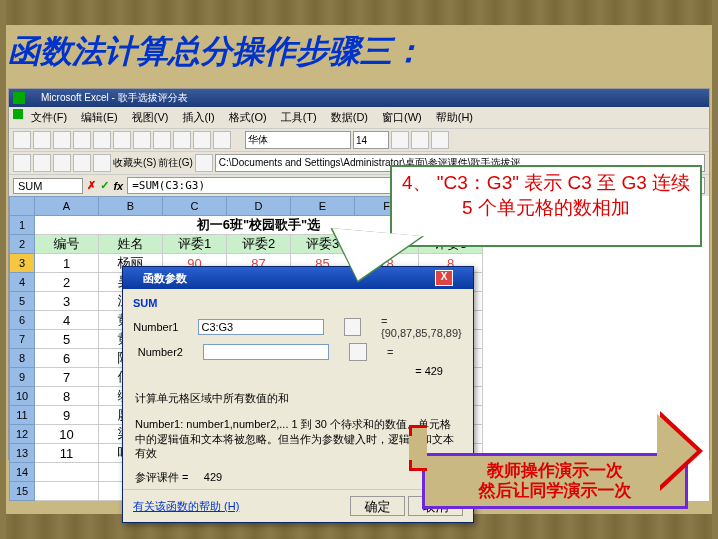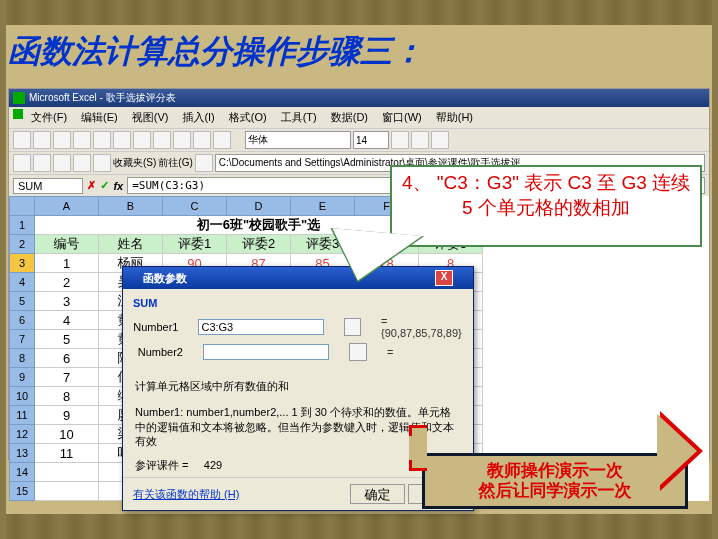--- a/index.html
+++ b/index.html
@@ -3,21 +3,21 @@
 <meta charset="utf-8">
 <style>
 body{margin:0;font-family:SimSun,"Microsoft YaHei",sans-serif;background:#c9b882;width:718px;height:539px;overflow:hidden;position:relative}
 .decorative-border{position:absolute;background:repeating-linear-gradient(90deg,#8a7a4a 0 10px,#9a8a5a 10px 20px)}
 .db-top{top:0;left:0;right:0;height:25px;background:repeating-linear-gradient(90deg,#8a7a4a 0,#7a6a3a 15px,#8a7a4a 30px)}
 .db-bottom{bottom:0;left:0;right:0;height:25px;background:repeating-linear-gradient(90deg,#8a7a4a 0,#7a6a3a 15px,#8a7a4a 30px)}
 .db-left{top:0;bottom:0;left:0;width:6px;background:#8a7a4a}
 .db-right{top:0;bottom:0;right:0;width:6px;background:#8a7a4a}
 .slide-title{position:absolute;top:30px;left:8px;font-size:32px;font-family:KaiTi,STKaiti,serif;color:#0033cc;font-weight:bold;font-style:italic}
 .excel-window{position:absolute;top:88px;left:8px;width:700px;height:370px;background:#fff;border:1px solid #999}
-.titlebar{background:linear-gradient(#3a5a9a,#1a3a7a);color:#fff;font-size:10px;padding:2px 4px;display:flex;align-items:center;gap:4px}
+.titlebar{background:linear-gradient(#3a5a9a,#1a3a7a);color:#fff;font-size:10px;padding:2px 4px;display:flex;align-items:center;gap:16px}
 .titlebar-icon{width:12px;height:12px;background:#0a0;display:inline-block}
 .menubar{background:#e8e4d8;font-size:11px;padding:2px 4px;display:flex;gap:2px}
 .menu-item{padding:1px 6px;cursor:default}
 .toolbar{background:#e8e4d8;border-top:1px solid #ccc;padding:2px 4px;display:flex;align-items:center;gap:2px;font-size:10px}
 .tb-btn{width:16px;height:16px;background:#f5f5f5;border:1px solid #bbb;display:inline-block}
 .tb-input{width:50px;height:14px;background:#fff;border:1px solid #999;font-size:10px}
 .formulabar{background:#e8e4d8;border-top:1px solid #ccc;padding:2px 4px;display:flex;align-items:center;gap:4px;font-size:11px}
 .namebox{width:60px;background:#fff;border:1px solid #999;padding:1px 4px;font-size:11px}
 .formula-area{background:#fff;border:1px solid #999;padding:1px 4px;flex:1;font-family:monospace;font-size:11px}
 .sheet{background:#fff;position:relative}
@@ -41,21 +41,21 @@
 .arg-result{font-size:11px;color:#333}
 .dialog-desc{padding:6px 12px;font-size:11px;line-height:1.3}
 .dialog-result{padding:4px 12px;font-size:11px}
 .dialog-footer{border-top:1px solid #ccc;padding:6px 10px;display:flex;justify-content:space-between;align-items:center}
 .dialog-link{color:#0033cc;text-decoration:underline;font-size:11px;cursor:pointer}
 .dialog-btn{width:55px;height:20px;background:#ece9d8;border:1px solid #999;font-size:13px;cursor:pointer}
 .callout{position:absolute;top:165px;left:390px;width:300px;height:70px;background:#fff;border:2px solid #4a8a4a;padding:4px;text-align:center;font-size:19px;line-height:1.3}
 .callout .red{color:#d00}
 .callout-tail{position:absolute;top:232px;left:330px;width:0;height:0;border-left:30px solid transparent;border-right:60px solid transparent;border-top:50px solid #fff;transform:rotate(5deg);z-index:5}
 .callout-tail-border{position:absolute;top:232px;left:328px;width:0;height:0;border-left:32px solid transparent;border-right:62px solid transparent;border-top:52px solid #4a8a4a;transform:rotate(5deg);z-index:4}
-.arrow-box{position:absolute;bottom:30px;right:30px;width:260px;height:50px;background:#c9b882;border:3px solid #0f172a;display:flex;align-items:center;justify-content:center;font-size:17px;color:#d00;font-weight:bold;text-align:center;line-height:1.2}
+.arrow-box{position:absolute;bottom:30px;right:30px;width:260px;height:50px;background:#c9b882;border:3px solid #6d28d9;display:flex;align-items:center;justify-content:center;font-size:17px;color:#d00;font-weight:bold;text-align:center;line-height:1.2}
 .arrow-head{position:absolute;bottom:18px;right:-12px;width:0;height:0;border-top:37px solid transparent;border-bottom:37px solid transparent;border-left:40px solid #c9b882}
 .arrow-head-border{position:absolute;bottom:15px;right:-18px;width:0;height:0;border-top:40px solid transparent;border-bottom:40px solid transparent;border-left:43px solid #d00}
 .arrow-tail{position:absolute;bottom:35px;left:-16px;width:15px;height:40px;background:#c9b882;border:3px solid #d00;border-right:none}
 .arrow-tail::after{content:"";position:absolute;left:-3px;top:8px;width:10px;height:24px;background:#c9b882}
 .path-input{background:#fff;border:1px solid #999;padding:1px 3px;font-size:10px;flex:1}
 .question-box{position:absolute;top:106px;right:12px;background:#fff;border:1px solid #999;font-size:10px;padding:1px 3px;width:60px}
 </style>
 </head>
 <body>
 
@@ -309,20 +309,21 @@
       <input class="arg-input" value="C3:G3" style="">
       <span class="arg-picker"></span>
       <span class="arg-result">= {90,87,85,78,89}</span>
     </div>
     <div class="arg-row">
       <span class="arg-label">Number2</span>
       <input class="arg-input" value="" style="">
       <span class="arg-picker"></span>
       <span class="arg-result">=</span>
     </div>
+    <div style="text-align:right;padding-right:20px">= 429</div>
   </div>
   <div class="dialog-desc">计算单元格区域中所有数值的和</div>
   <div class="dialog-desc">
     <span>Number1:</span>
     <span>number1,number2,... 1 到 30 个待求和的数值。单元格中的逻辑值和文本将被忽略。但当作为参数键入时，逻辑值和文本有效</span>
   </div>
   <div class="dialog-result">
     <span>参评课件 =</span>
     &nbsp;&nbsp;&nbsp;
     <span>429</span>

